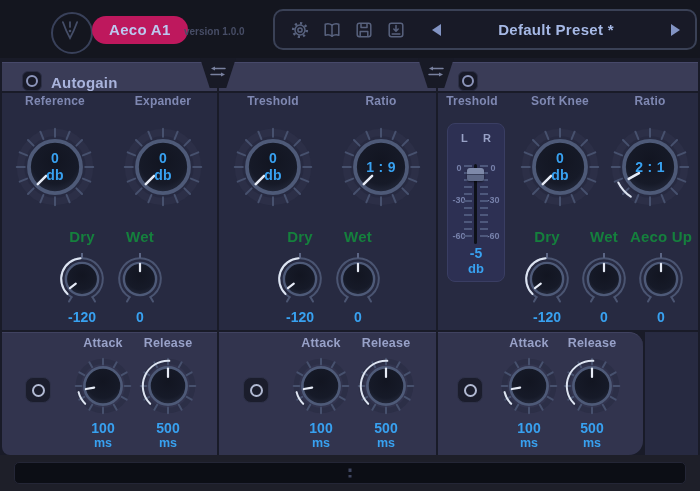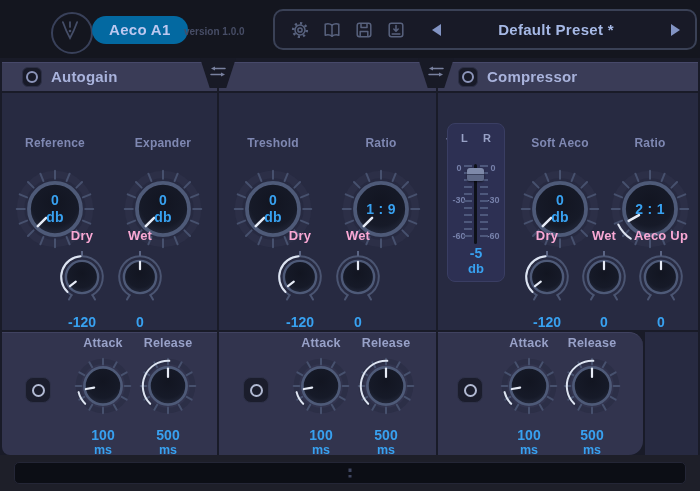--- a/index.html
+++ b/index.html
@@ -2,63 +2,63 @@
 <html><head>
 <meta charset="utf-8">
 <style>
   html,body{margin:0;padding:0;background:#0d0e14;}
   .stage{position:relative;width:700px;height:491px;background:#14161f;overflow:hidden;
          font-family:"Liberation Sans",sans-serif;-webkit-font-smoothing:antialiased;}
   .abs{position:absolute;}
   
   .logo{left:51px;top:12px;width:38px;height:38px;border-radius:50%;border:2px solid #39415a;}
   .badge{left:92px;top:16px;height:28px;line-height:28px;padding:0 17px;border-radius:15px;
-         background:#0369a1;color:#bcc8f0;font-size:15px;font-weight:bold;letter-spacing:.3px;}
+         background:#be185d;color:#bcc8f0;font-size:15px;font-weight:bold;letter-spacing:.3px;}
   .version{left:184px;top:26px;font-size:10px;font-weight:bold;color:#474d66;}
   .toolbar{left:273px;top:9px;width:424px;height:41px;box-sizing:border-box;background:#181a27;
            border:2px solid #3a4156;border-radius:10px;display:flex;align-items:center;padding:4px 15px;}
   .tbicon{width:20px;height:20px;margin-right:12px;flex:0 0 auto;}
   .tri{width:0;height:0;flex:0 0 auto;}
   .tri.l{border-top:6px solid transparent;border-bottom:6px solid transparent;border-right:9px solid #8294c4;margin-left:14px;}
   .tri.r{border-top:6px solid transparent;border-bottom:6px solid transparent;border-left:9px solid #8294c4;}
   .preset{flex:1;text-align:center;font-size:15px;font-weight:bold;color:#a6b9e6;letter-spacing:.3px;}
   
   .gapbg{left:0;top:58px;width:700px;height:397px;background:#191b28;}
   .hdr{top:62px;height:29px;background:#3a3c57;border-top:1px solid #47496a;box-sizing:border-box;}
   .cnt{top:93px;height:237px;background:#272a41;}
   .strip{top:332px;height:123px;background:#32344e;border-top:1px solid #404260;box-sizing:border-box;}
   .chrome{left:0;top:455px;width:700px;height:36px;background:#1e1f29;}
   .statusbar{left:14px;top:462px;width:672px;height:22px;background:#0c0e15;border-radius:5px;
              border:1px solid #242636;box-sizing:border-box;}
   .dots{left:50%;top:50%;width:3px;height:9px;transform:translate(-50%,-50%);
         background:linear-gradient(#3f4660 0 3px,transparent 3px 6px,#3f4660 6px 9px);}
   
-  .sechead{top:62px;height:29px;display:flex;align-items:center;gap:9px;}
+  .sechead{top:62px;height:29px;display:flex;align-items:flex-end;gap:9px;}
   .toggle{width:20px;height:20px;border-radius:6px;background:#181a28;border:1px solid #2c2f45;
           display:flex;align-items:center;justify-content:center;box-sizing:border-box;}
   .toggle .ring{width:8px;height:8px;border:2px solid #8c95ba;border-radius:50%;}
   .toggle.big{width:26px;height:26px;border-radius:8px;background:#1b1d2c;border:1px solid #2e3148;}
   .toggle.big .ring{width:9px;height:9px;border:2px solid #b2bad3;}
   .sectitle{font-size:15px;font-weight:bold;color:#a9b3dc;letter-spacing:.2px;}
   .tab{top:58px;width:36px;height:30px;background:#181a26;
        clip-path:polygon(0 0,100% 0,73% 100%,27% 100%);display:flex;justify-content:center;}
   .tab svg{margin-top:7px;}
   
   .param{position:absolute;display:flex;flex-direction:column;align-items:center;}
   .plabel{font-weight:bold;text-align:center;white-space:nowrap;letter-spacing:.2px;}
-  .plabel.dim{font-size:12px;color:#7f88b2;margin-top:42px;}
-  .plabel.bright{font-size:13px;color:#f9a8d4;}
+  .plabel.dim{font-size:12px;color:#7f88b2;}
+  .plabel.bright{font-size:15px;color:#15803d;}
   .plabel.mid{font-size:12.5px;color:#98a1c8;}
   .knob{position:relative;line-height:0;}
   .knob.big{margin-top:17px;}
   .knob.mix{margin-top:8px;}
   .knob.env{margin-top:6px;}
   .kval{position:absolute;inset:0;display:flex;flex-direction:column;align-items:center;justify-content:center;
         font-weight:bold;color:#38a1f0;font-size:14px;line-height:17px;letter-spacing:.3px;}
-  .pval{margin-top:11px;font-weight:bold;color:#38a1f0;font-size:14px;}
+  .pval{margin-top:4px;font-weight:bold;color:#38a1f0;font-size:14px;}
   .punit{margin-top:0;font-weight:bold;color:#38a1f0;font-size:12.5px;}
   
   .meter{left:447px;top:123px;width:58px;height:159px;background:#2d3053;border:1px solid #3a3e63;
          border-radius:8px;box-sizing:border-box;}
   .mch{top:8px;font-size:11px;font-weight:bold;color:#98a1c6;}
   .mnum{width:16px;text-align:center;font-size:9px;font-weight:bold;color:#7680aa;}
   .mticks{top:41px;width:8px;height:76px;
           background:repeating-linear-gradient(to bottom,#4e587c 0 2px,transparent 2px 7px);}
   .mtrack{left:26px;top:40px;width:3px;height:80px;background:#0e1119;border-radius:2px;}
   .mhandle{left:19px;top:44px;width:17px;height:13px;border-radius:3px;
@@ -132,21 +132,20 @@
   <div class="abs sechead" style="left:22px;">
     <div class="toggle">
         <span class="ring"></span>
       </div>
     <span class="sectitle">Autogain</span>
   </div>
   <div class="abs sechead" style="left:458px;">
     <div class="toggle">
         <span class="ring"></span>
       </div>
-    <span class="sectitle">Compressor</span>
   </div>
 
   <div class="abs tab" style="left:200px;">
     <svg width="18" height="13" viewBox="0 0 18 13" stroke="#78819f" stroke-width="1.5" fill="#78819f" stroke-linecap="round">
       <path d="M16 3.5 H5.5" fill="none"></path>
         <path d="M6,1.4 L2,3.5 L6,5.6 Z" stroke="none"></path>
       <path d="M2 9.5 H12.5" fill="none"></path>
         <path d="M12,7.4 L16,9.5 L12,11.6 Z" stroke="none"></path>
     </svg>
   </div>
@@ -436,21 +435,21 @@
     <div class="abs mnum" style="right:3px;top:107px;">-60</div>
     <div class="abs mticks" style="left:16px;"></div>
     <div class="abs mticks" style="left:32px;"></div>
     <div class="abs mtrack"></div>
     <div class="abs mhandle"></div>
     <div class="abs mval">-5</div>
     <div class="abs munit">db</div>
   </div>
 
   <div class="param" style="left:518px;top:94px;width:84px;">
-    <div class="plabel dim">Soft Aeco</div>
+    <div class="plabel dim">Soft Knee</div>
     <div class="knob big"><svg width="84" height="84" viewBox="0 0 84 84">
           <circle cx="42" cy="42" r="34.44" fill="none" stroke="#2c2f47" stroke-width="7.56"></circle>
           <line x1="42" y1="11.760000000000002" x2="42" y2="3.780000000000001" stroke="#47516e" stroke-width="2" stroke-linecap="round"></line>
           <line x1="53.57234699472031" y1="14.06188293685869" x2="56.62616078499373" y2="6.68932426741862" stroke="#47516e" stroke-width="2" stroke-linecap="round"></line>
           <line x1="63.38290906308119" y1="20.617090936918803" x2="69.02562117694984" y2="14.974378823050152" stroke="#47516e" stroke-width="2" stroke-linecap="round"></line>
           <line x1="69.9381170631413" y1="30.427653005279684" x2="77.31067573258139" y2="27.373839215006267" stroke="#47516e" stroke-width="2" stroke-linecap="round"></line>
           <line x1="72.24" y1="42" x2="80.22" y2="42" stroke="#47516e" stroke-width="2" stroke-linecap="round"></line>
           <line x1="69.9381170631413" y1="53.57234699472031" x2="77.31067573258139" y2="56.62616078499373" stroke="#47516e" stroke-width="2" stroke-linecap="round"></line>
           <line x1="63.3829090630812" y1="63.38290906308119" x2="69.02562117694984" y2="69.02562117694984" stroke="#47516e" stroke-width="2" stroke-linecap="round"></line>
           <line x1="53.57234699472032" y1="69.9381170631413" x2="56.626160784993736" y2="77.31067573258139" stroke="#47516e" stroke-width="2" stroke-linecap="round"></line>

